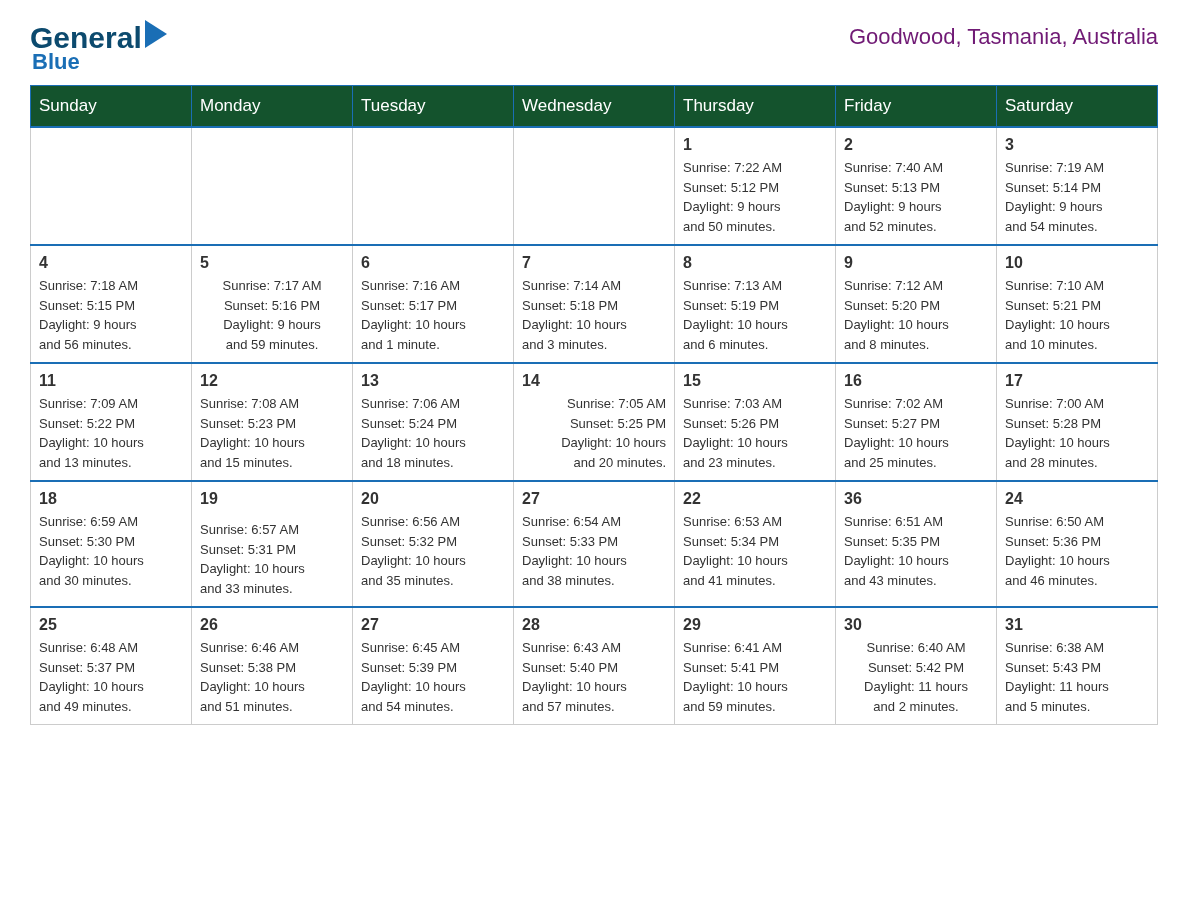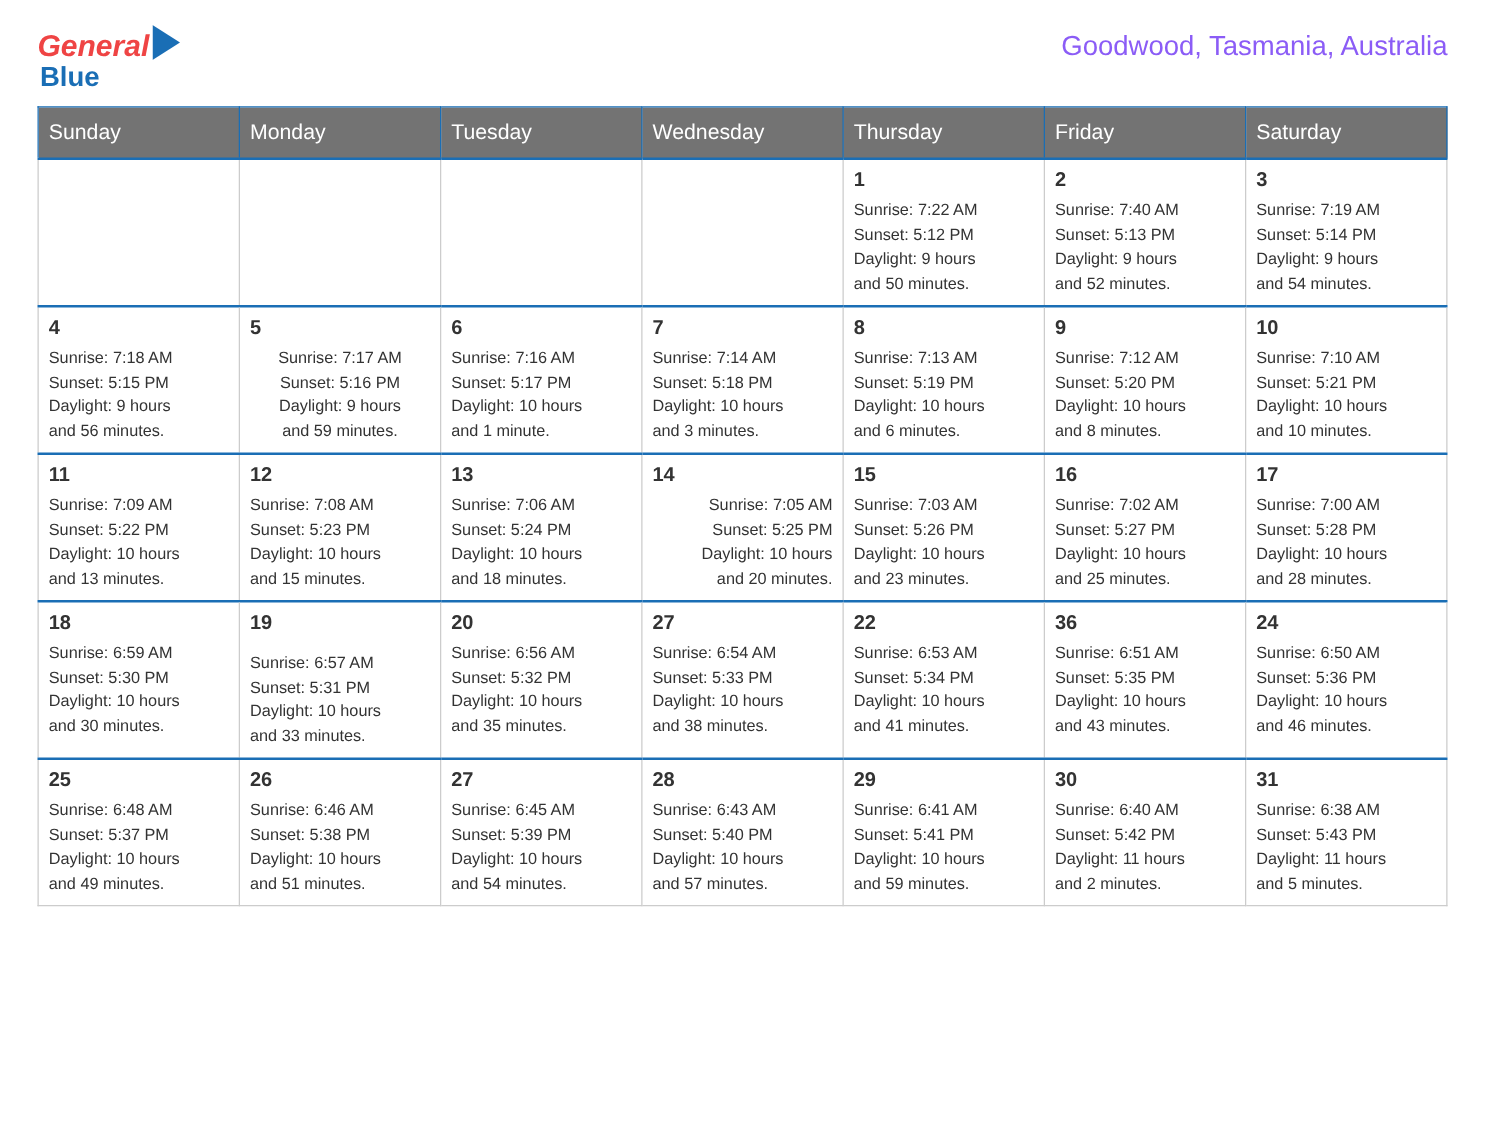--- a/index.html
+++ b/index.html
@@ -39,30 +39,30 @@
     .title-area {
       text-align: right;
     }
     .month-title {
       font-size: 52px;
       font-weight: normal;
       color: #333;
     }
     .location-title {
       font-size: 22px;
-      color: #8b5cf6;
+      color: #701a75;
       margin-top: 4px;
     }
     .calendar {
       width: 100%;
       border-collapse: collapse;
       margin-top: 10px;
     }
     .calendar th {
-      background-color: #737373;
+      background-color: #14532d;
       color: #fff;
       padding: 10px 8px;
       text-align: left;
       font-size: 17px;
       font-weight: normal;
       border: 1px solid #1a6eb5;
     }
     .calendar td {
       vertical-align: top;
       padding: 8px 8px;
@@ -92,21 +92,21 @@
     .empty-cell {
       background: #fff;
     }
   </style>
 </head>
 <body>
 
 <div class="header">
   <div class="logo-area">
     <div class="logo-text">
-      <span style="color:#ef4444; font-size:24px; font-weight:bold;font-style:italic;">General</span>
+      <span style="color:#0c4a6e; font-size:30px; font-weight:bold;">General</span>
       <span style="display:inline-block; margin-left:3px; position:relative;">
         
         <svg width="22" height="28" viewBox="0 0 22 28">
           <polygon points="0,0 22,14 0,28" fill="#1a6eb5"></polygon>
         </svg>
       </span>
     </div>
     <div class="logo-sub">Blue</div>
   </div>
   <div class="title-area">
@@ -397,21 +397,21 @@
             <span class="day-num">29</span>
             <div class="day-info" style="white-space: pre-line;">Sunrise: 6:41 AM
 Sunset: 5:41 PM
 Daylight: 10 hours
 and 59 minutes.</div>
           </div>
         </td>
         <td>
           <div class="cell-inner">
             <span class="day-num">30</span>
-            <div class="day-info" style="white-space: pre-line;">Sunrise: 6:40 AM
+            <div class="day-info" style="white-space: pre-line; text-align: center;">Sunrise: 6:40 AM
 Sunset: 5:42 PM
 Daylight: 11 hours
 and 2 minutes.</div>
           </div>
         </td>
         <td>
           <div class="cell-inner">
             <span class="day-num">31</span>
             <div class="day-info" style="white-space: pre-line;">Sunrise: 6:38 AM
 Sunset: 5:43 PM

